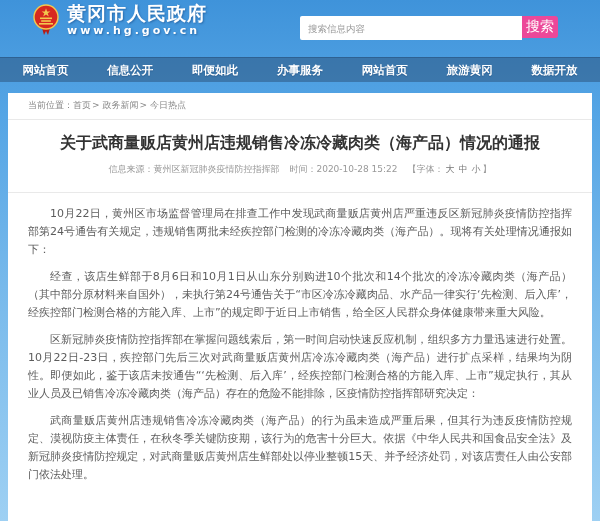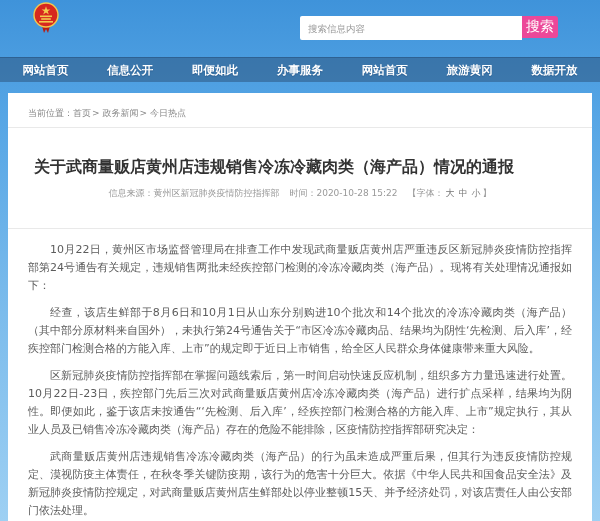--- a/index.html
+++ b/index.html
@@ -41,32 +41,32 @@
   .main-nav a {
     color: #fff; font-size: 11.5px; font-weight: bold; text-decoration: none;
     cursor: pointer; text-shadow: 0 1px 1px rgba(20,60,110,.4);
   }
   
   .card {
     position: absolute; left: 8px; right: 8px; top: 93px; bottom: 0;
     background: #fff; padding: 0 20px;
   }
   .breadcrumb {
-    margin: 0 -20px; padding: 14px 20px 7px;
+    margin: 0 -20px; padding: 6px 20px 7px;
     border-bottom: 1px solid #e9e9e9;
     font-size: 9px; color: #888;
   }
   .breadcrumb a { color: #888; text-decoration: none; cursor: pointer; }
   .breadcrumb .sep { margin: 0 3px 0 1px; }
   .article-title {
-    margin: 28px 6px 9px; text-align: left;
+    margin: 12px 6px 9px; text-align: center;
     font-size: 16px; font-weight: bold; color: #333; line-height: 22px;
   }
   .article-meta {
-    margin: 0 -20px; padding: 0 20px 28px;
+    margin: 0 -20px; padding: 0 20px 16px;
     border-bottom: 1px solid #e9e9e9;
     text-align: center; font-size: 9px; color: #999;
   }
   .article-meta .gap { display: inline-block; width: 10px; }
   .article-meta a { color: #777; text-decoration: none; cursor: pointer; margin: 0 2px; }
   .article-body { padding-top: 12px; }
   .article-body p {
     font-size: 11px; color: #5c5c5c; line-height: 18px;
     text-align: justify; text-indent: 2em; margin-bottom: 9px;
   }
@@ -79,20 +79,24 @@
     <span class="emblem">
       <svg viewBox="0 0 28 32" width="28" height="32">
         <path d="M10 24 L12 31 L14 27 L16 31 L18 24 Z" fill="#b71c14"></path>
         <circle cx="14" cy="13" r="12" fill="#d7281f" stroke="#f3c94e" stroke-width="1.4"></circle>
         <polygon points="14,4.2 15.1,7.4 18.4,7.4 15.7,9.3 16.8,12.4 14,10.5 11.2,12.4 12.3,9.3 9.6,7.4 12.9,7.4" fill="#f3c94e"></polygon>
         <rect x="8" y="13.5" width="12" height="1.6" fill="#f3c94e"></rect>
         <rect x="9.2" y="16.2" width="9.6" height="1.6" fill="#f3c94e"></rect>
         <rect x="7" y="19" width="14" height="1.6" fill="#f3c94e"></rect>
       </svg>
     </span>
+    <div class="brand-text">
+      <div class="site-name">黄冈市人民政府</div>
+      <div class="site-url">www.hg.gov.cn</div>
+    </div>
   </div>
   <div class="search">
     <input type="text" placeholder="搜索信息内容" style="">
     <button>搜索</button>
   </div>
 </header>
 
 <nav class="main-nav">
   <a>网站首页</a>
   <a>信息公开</a>
@@ -109,17 +113,17 @@
   </div>
 
   <h1 class="article-title">关于武商量贩店黄州店违规销售冷冻冷藏肉类（海产品）情况的通报</h1>
 
   <div class="article-meta">
     <span>信息来源：</span><span>黄州区新冠肺炎疫情防控指挥部</span><span class="gap"></span><span>时间：</span><span>2020-10-28 15:22</span><span class="gap"></span><span>【字体：</span><a>大</a><a>中</a><a>小</a><span>】</span>
   </div>
 
   <div class="article-body">
     <p>10月22日，黄州区市场监督管理局在排查工作中发现武商量贩店黄州店严重违反区新冠肺炎疫情防控指挥部第24号通告有关规定，违规销售两批未经疾控部门检测的冷冻冷藏肉类（海产品）。现将有关处理情况通报如下：</p>
-    <p>经查，该店生鲜部于8月6日和10月1日从山东分别购进10个批次和14个批次的冷冻冷藏肉类（海产品）（其中部分原材料来自国外），未执行第24号通告关于“市区冷冻冷藏肉品、结果均为阴性‘先检测、后入库’，经疾控部门检测合格的方能入库、上市”的规定即于近日上市销售，给全区人民群众身体健康带来重大风险。</p>
+    <p>经查，该店生鲜部于8月6日和10月1日从山东分别购进10个批次和14个批次的冷冻冷藏肉类（海产品）（其中部分原材料来自国外），未执行第24号通告关于“市区冷冻冷藏肉品、水产品一律实行‘先检测、后入库’，经疾控部门检测合格的方能入库、上市”的规定即于近日上市销售，给全区人民群众身体健康带来重大风险。</p>
     <p>区新冠肺炎疫情防控指挥部在掌握问题线索后，第一时间启动快速反应机制，组织多方力量迅速进行处置。10月22日-23日，疾控部门先后三次对武商量贩店黄州店冷冻冷藏肉类（海产品）进行扩点采样，结果均为阴性。即便如此，鉴于该店未按通告“‘先检测、后入库’，经疾控部门检测合格的方能入库、上市”规定执行，其从业人员及已销售冷冻冷藏肉类（海产品）存在的危险不能排除，区疫情防控指挥部研究决定：</p>
     <p>武商量贩店黄州店违规销售冷冻冷藏肉类（海产品）的行为虽未造成严重后果，但其行为违反疫情防控规定、漠视防疫主体责任，在秋冬季关键防疫期，该行为的危害十分巨大。依据《中华人民共和国食品安全法》及新冠肺炎疫情防控规定，对武商量贩店黄州店生鲜部处以停业整顿15天、并予经济处罚，对该店责任人由公安部门依法处理。</p>
   </div>
 </main>
 
 </body></html>

